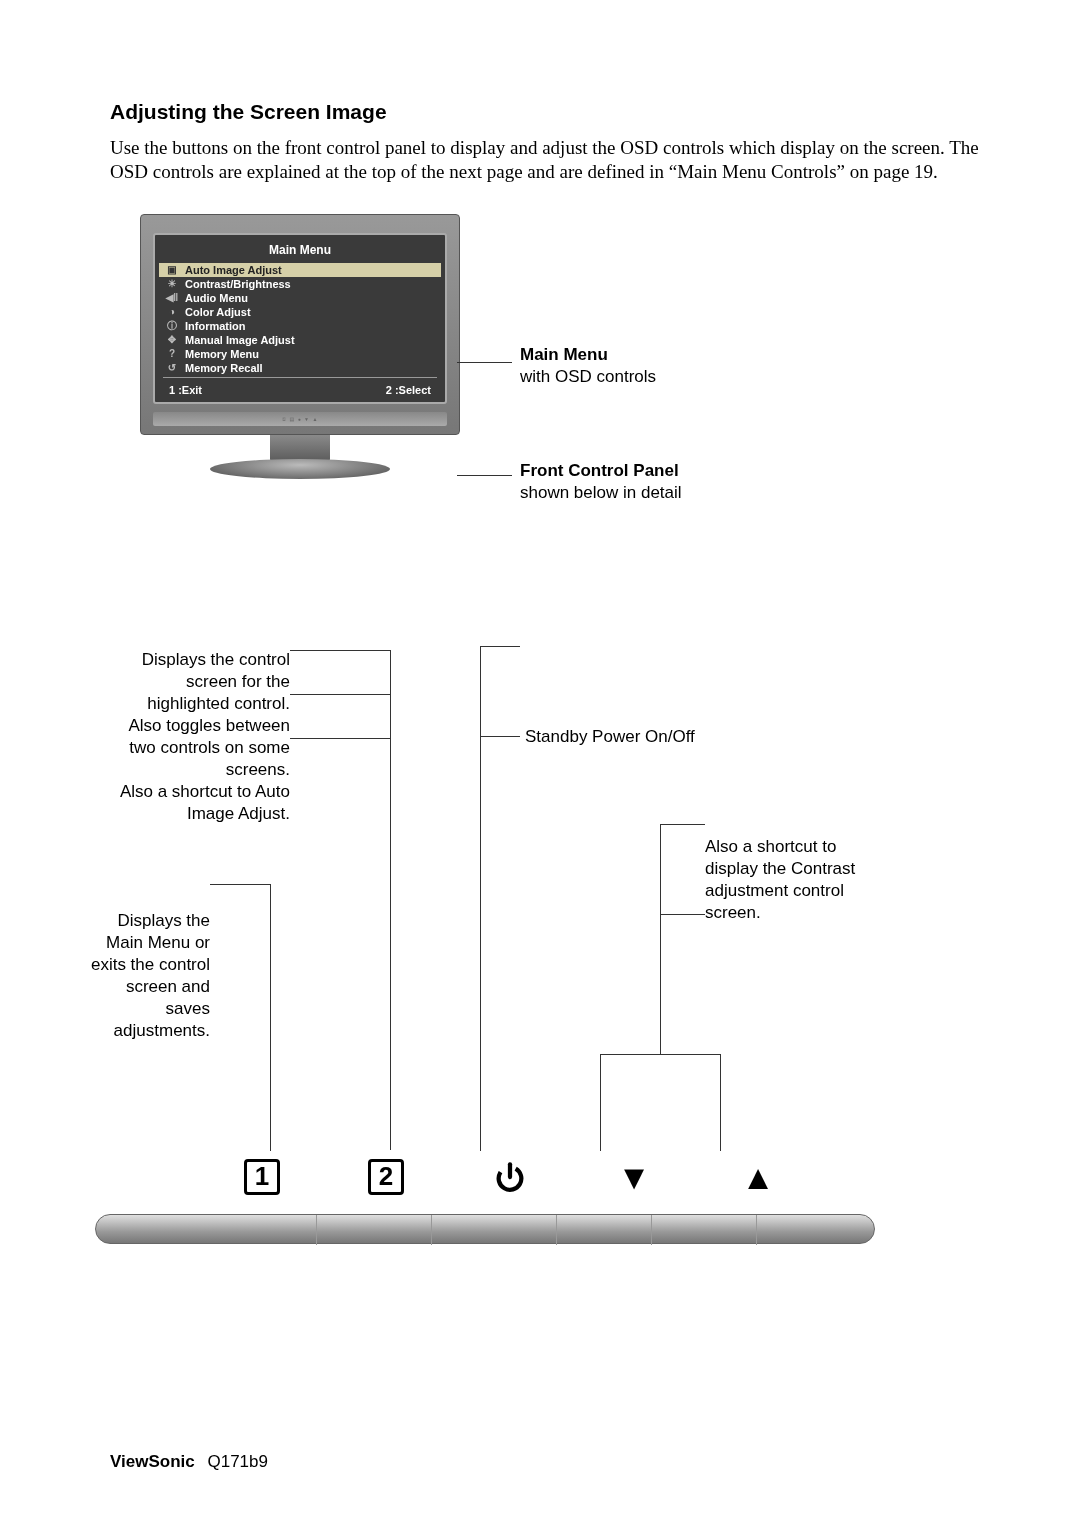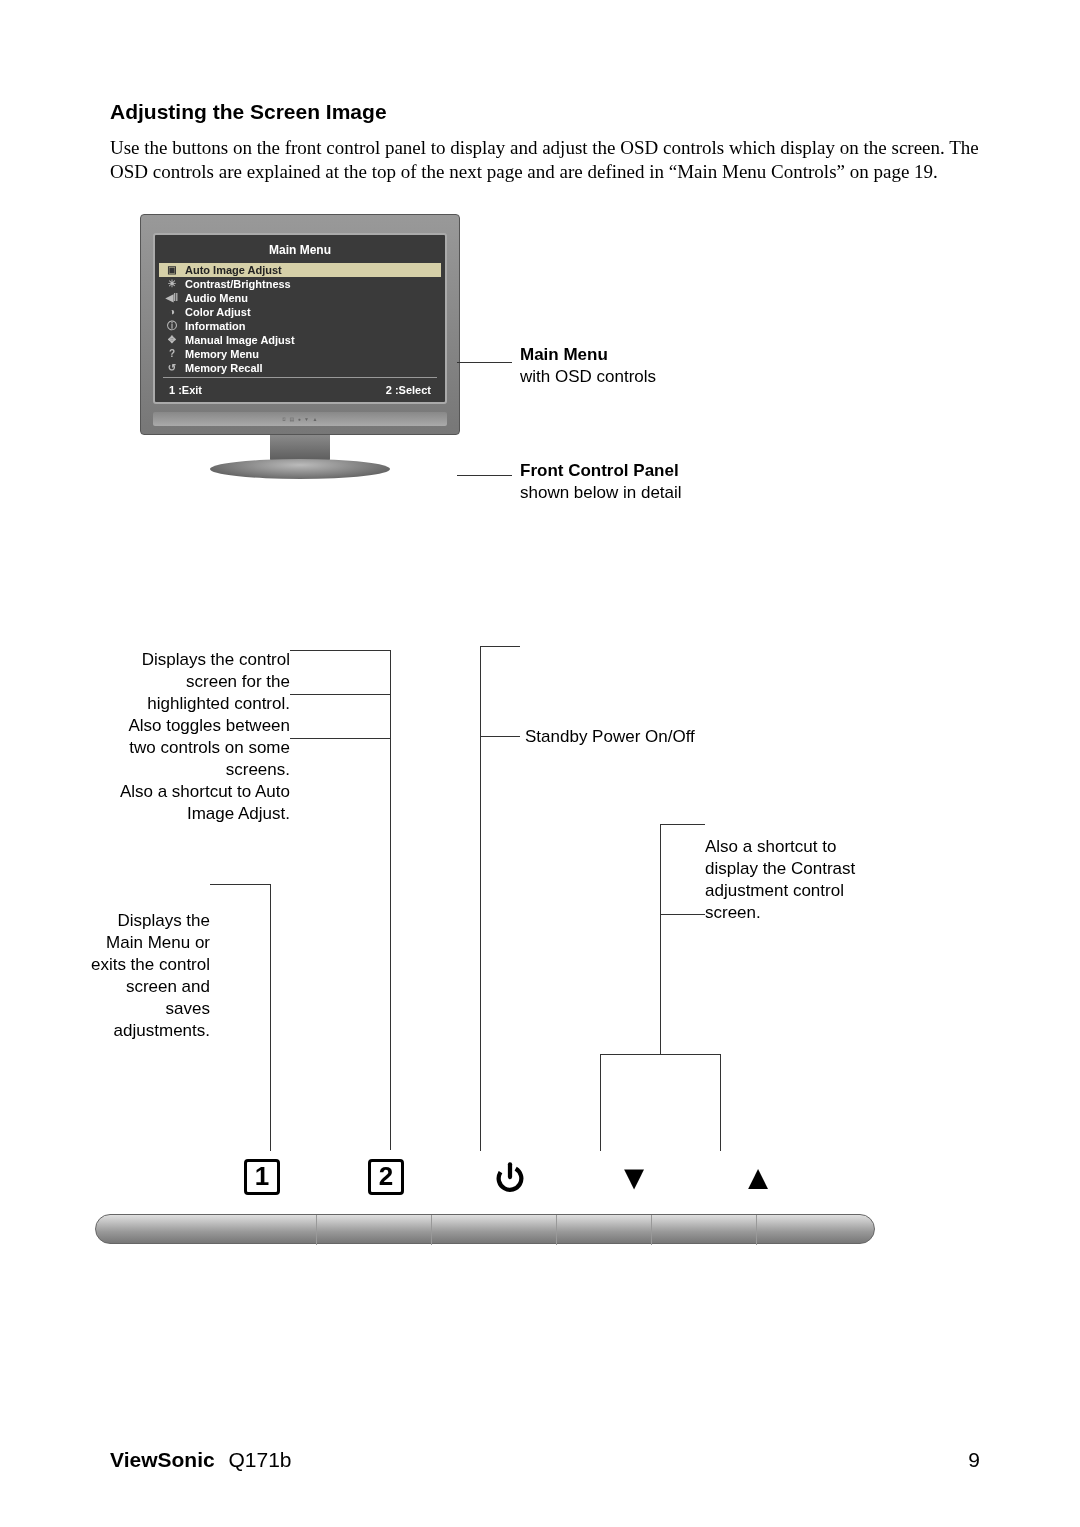--- a/index.html
+++ b/index.html
@@ -166,22 +166,21 @@
     height: 30px;
     background: #999;
   }
   .vline { position: absolute; width: 1px; background: #333; }
   .footer {
     position: absolute;
     bottom: 55px;
     left: 110px;
     right: 100px;
     display: flex;
-    justify-content: space-between;
-    font-size: 21px;
+    font-size: 17px;
   }
   .footer .brand { font-weight: bold; }
   .footer .model { font-weight: normal; margin-left: 8px; }
 </style>
 </head>
 <body>
 
 <h1>Adjusting the Screen Image</h1>
 <p class="intro">Use the buttons on the front control panel to display and adjust the OSD controls which display on the screen. The OSD controls are explained at the top of the next page and are defined in “Main Menu Controls” on page 19.</p>
 

